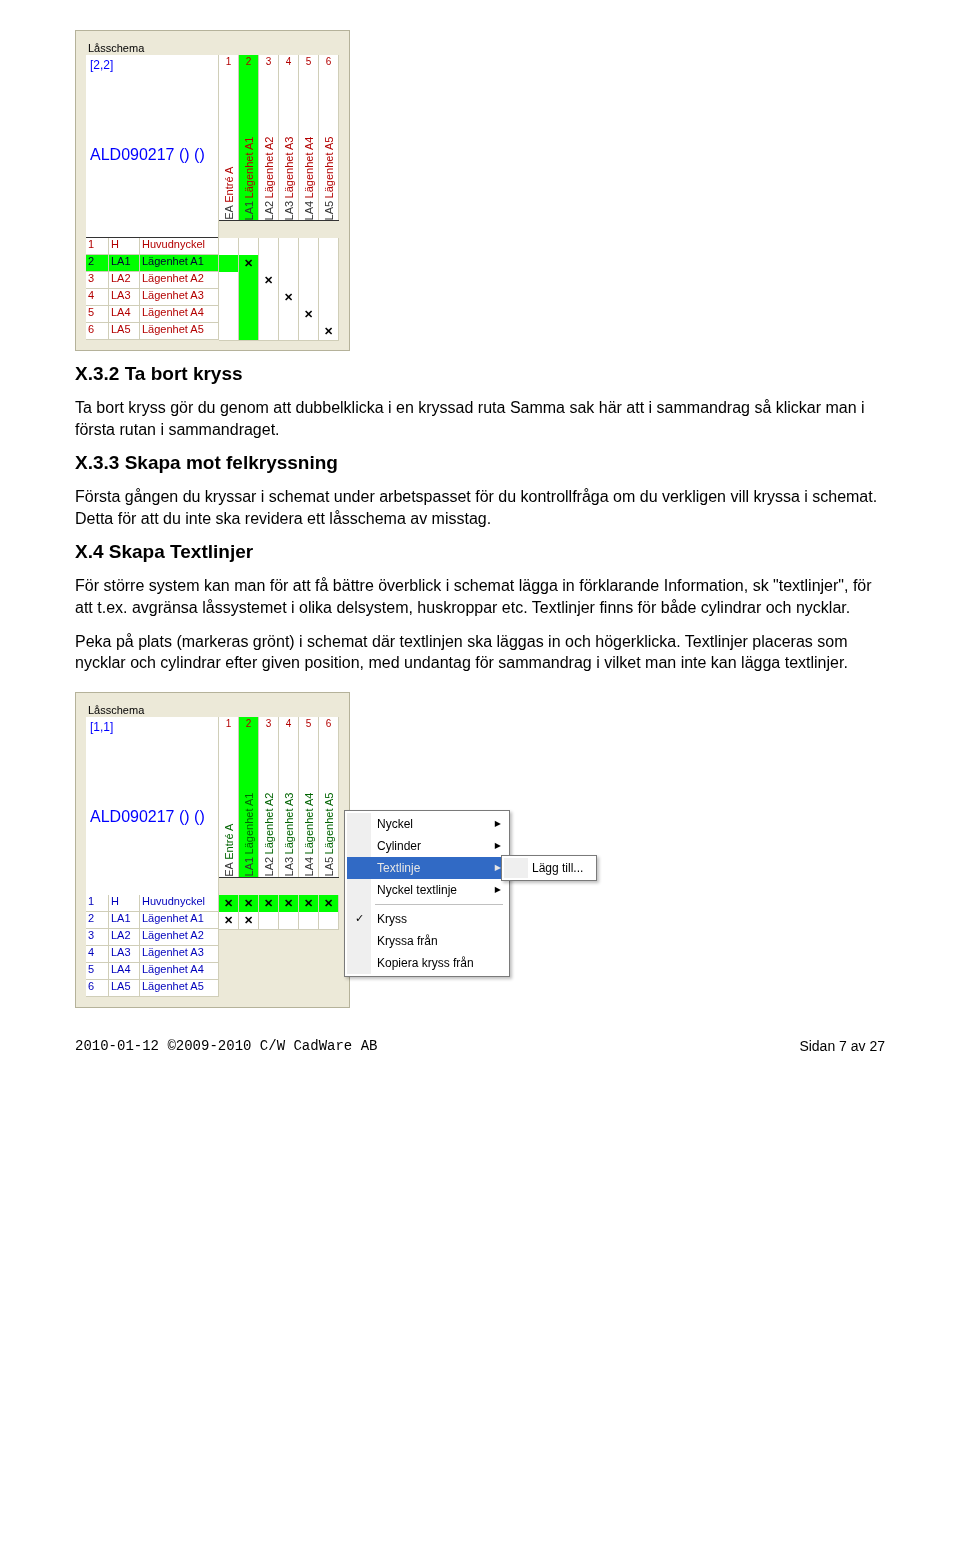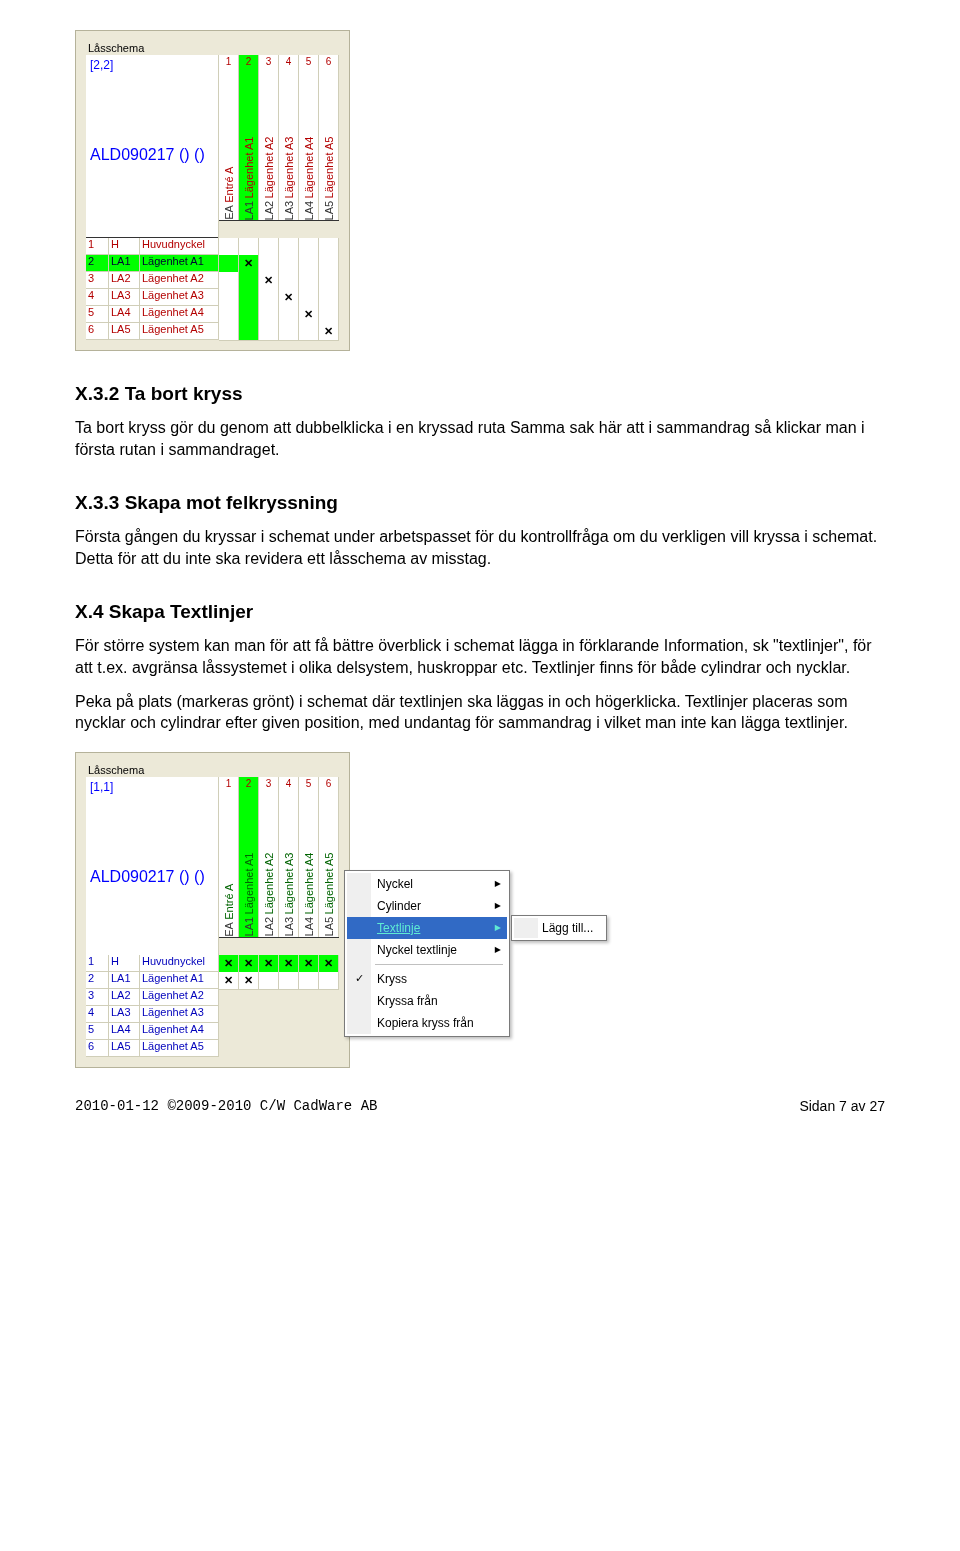--- a/index.html
+++ b/index.html
@@ -147,47 +147,47 @@
   }
   .ctxmenu .mi {
     position:relative;
     display:flex; align-items:center;
     padding: 3px 6px 3px 30px;
     height: 16px;
   }
   .ctxmenu .mi.arrow::after {
     content:"▶"; font-size:8px; position:absolute; right:6px;
   }
-  .ctxmenu .mi.sel { background:#316ac5; color:#5eead4;text-decoration:underline; }
+  .ctxmenu .mi.sel { background:#316ac5; color:#e5e5e5; }
   .ctxmenu .sep { height:1px; background:#c0c0c0; margin:3px 4px 3px 28px; }
   .ctxmenu .check::before {
     content:"✓"; position:absolute; left:8px; font-size:11px;
   }
   .submenu {
     position:absolute;
-    left: 166px; top: 44px;
+    left: 156px; top: 44px;
     border:1px solid #7a7a7a;
     background:#fff;
     font-size:12px;
     box-shadow: 2px 2px 3px rgba(0,0,0,.25);
     padding:2px;
     width: 90px;
   }
   .submenu .mi2 {
     padding:3px 6px 3px 28px;
     position:relative;
   }
   .submenu .iconstrip2 {
     position:absolute; left:2px; top:2px; bottom:2px; width:24px; background:#efefef;
   }
   
   h2.sec {
     font-size: 19px;
     font-weight: bold;
-    margin: 32px 0 10px 0;
+    margin: 12px 0 10px 0;
   }
   p.body {
     font-size: 16px;
     line-height: 1.35;
     margin: 12px 0;
   }
   .footer {
     display:flex;
     justify-content: space-between;
     font-size: 14px;

